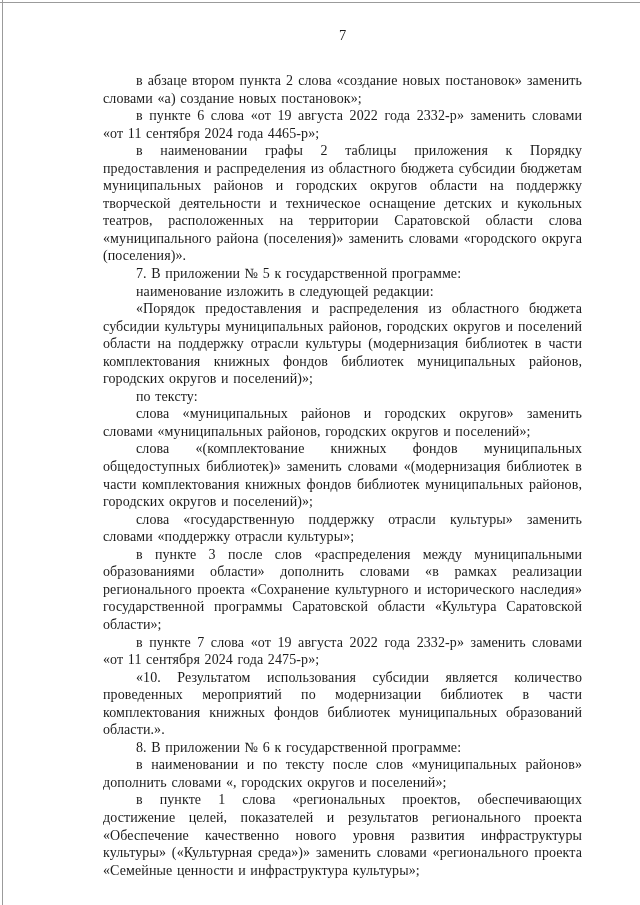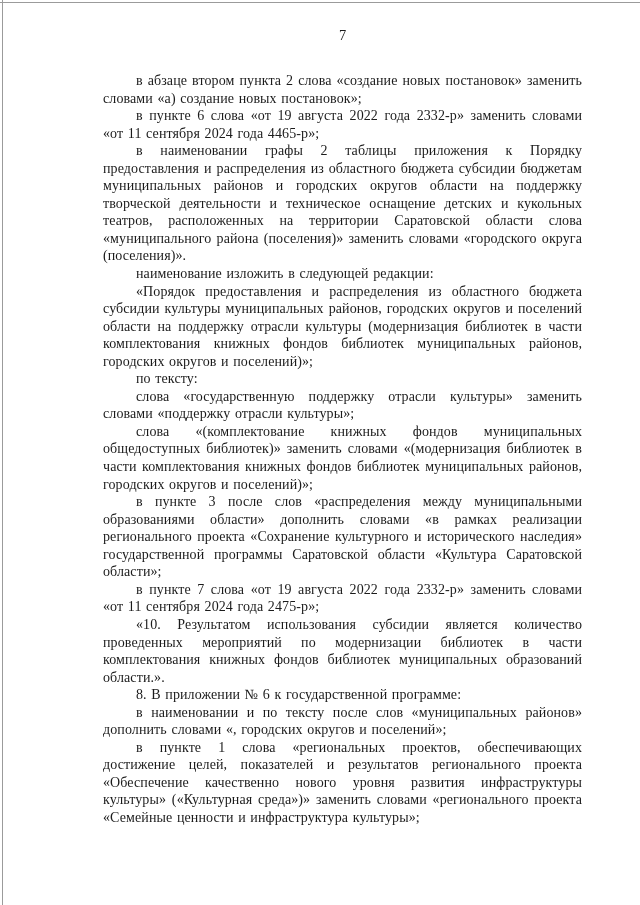--- a/index.html
+++ b/index.html
@@ -62,25 +62,27 @@
 <body>
 
 <div class="page">
   <div class="frame-top"></div>
   <div class="frame-left"></div>
   <div class="page-number">7</div>
   <div class="content">
       <p>в абзаце втором пункта 2 слова «создание новых постановок» заменить словами «а) создание новых постановок»;</p>
       <p>в пункте 6 слова «от 19 августа 2022 года 2332-р» заменить словами «от 11 сентября 2024 года 4465-р»;</p>
       <p>в наименовании графы 2 таблицы приложения к Порядку предоставления и распределения из областного бюджета субсидии бюджетам муниципальных районов и городских округов области на поддержку творческой деятельности и техническое оснащение детских и кукольных театров, расположенных на территории Саратовской области слова «муниципального района (поселения)» заменить словами «городского округа (поселения)».</p>
+      <p>7. В приложении № 5 к государственной программе:</p>
       <p>наименование изложить в следующей редакции:</p>
       <p>«Порядок предоставления и распределения из областного бюджета субсидии культуры муниципальных районов, городских округов и поселений области на поддержку отрасли культуры (модернизация библиотек в части комплектования книжных фондов библиотек муниципальных районов, городских округов и поселений)»;</p>
       <p>по тексту:</p>
+      <p>слова «муниципальных районов и городских округов» заменить словами «муниципальных районов, городских округов и поселений»;</p>
+      <p>слова «(комплектование книжных фондов муниципальных общедоступных библиотек)» заменить словами «(модернизация библиотек в части комплектования книжных фондов библиотек муниципальных районов, городских округов и поселений)»;</p>
       <p>слова «государственную поддержку отрасли культуры» заменить словами «поддержку отрасли культуры»;</p>
-      <p>слова «(комплектование книжных фондов муниципальных общедоступных библиотек)» заменить словами «(модернизация библиотек в части комплектования книжных фондов библиотек муниципальных районов, городских округов и поселений)»;</p>
       <p>в пункте 3 после слов «распределения между муниципальными образованиями области» дополнить словами «в рамках реализации регионального проекта «Сохранение культурного и исторического наследия» государственной программы Саратовской области «Культура Саратовской области»;</p>
       <p>в пункте 7 слова «от 19 августа 2022 года 2332-р» заменить словами «от 11 сентября 2024 года 2475-р»;</p>
       <p>«10. Результатом использования субсидии является количество проведенных мероприятий по модернизации библиотек в части комплектования книжных фондов библиотек муниципальных образований области.».</p>
       <p>8. В приложении № 6 к государственной программе:</p>
       <p>в наименовании и по тексту после слов «муниципальных районов» дополнить словами «, городских округов и поселений»;</p>
       <p>в пункте 1 слова «региональных проектов, обеспечивающих достижение целей, показателей и результатов регионального проекта «Обеспечение качественно нового уровня развития инфраструктуры культуры» («Культурная среда»)» заменить словами «регионального проекта «Семейные ценности и инфраструктура культуры»;</p>
     </div>
 </div>
 
 </body></html>

